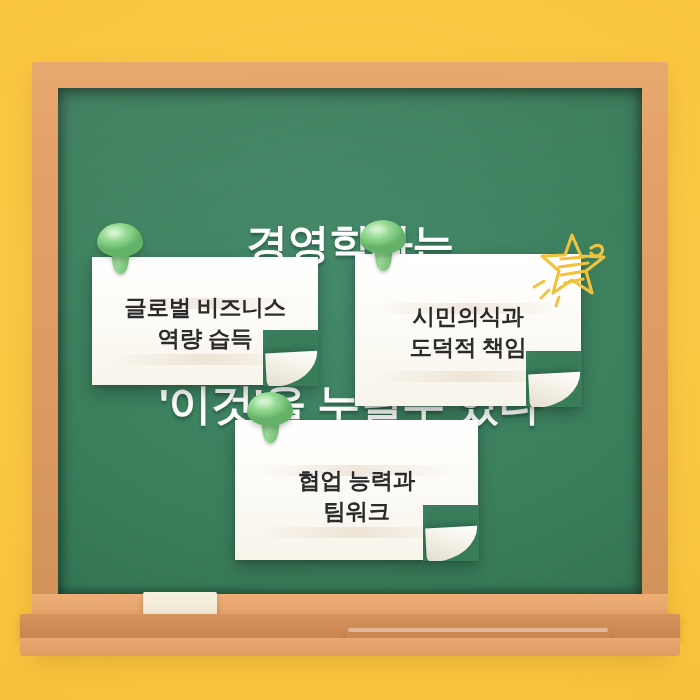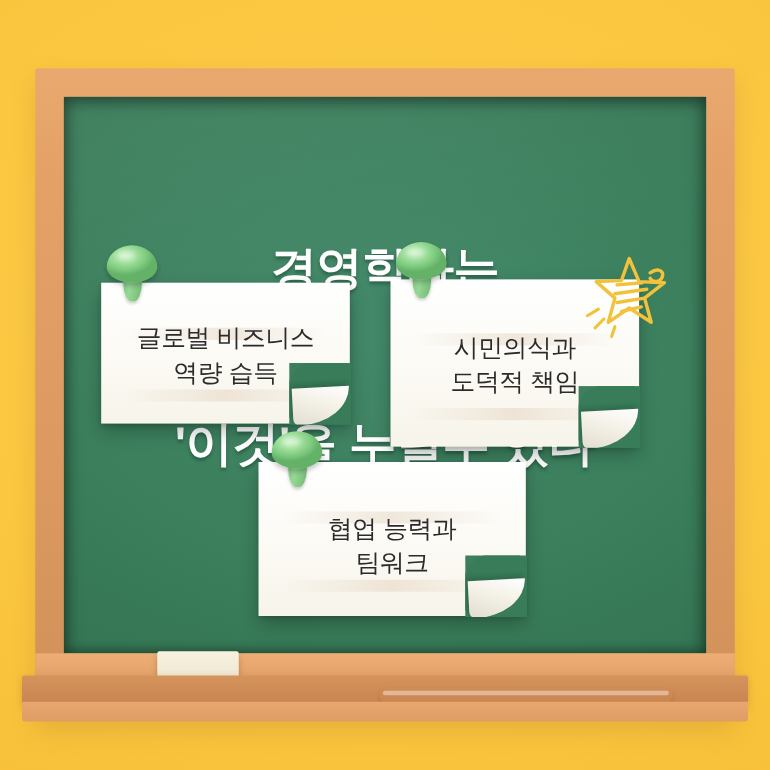--- a/index.html
+++ b/index.html
@@ -225,21 +225,21 @@
 
   .note-text {
     position: absolute;
     left: 0;
     right: 0;
     top: 50%;
     transform: translateY(-50%);
     text-align: center;
     color: #2B2B2B;
     font-size: 23px;
-    font-weight: 400;
+    font-weight: 700;
     line-height: 1.38;
     letter-spacing: -0.3px;
     white-space: pre-line;
     padding: 0 32px;
     box-sizing: border-box;
   }
 
   #note1 { left: 92px;  top: 257px; width: 226px; height: 128px; }
   #note2 { left: 355px; top: 254px; width: 226px; height: 152px; }
   #note3 { left: 235px; top: 420px; width: 243px; height: 140px; }

